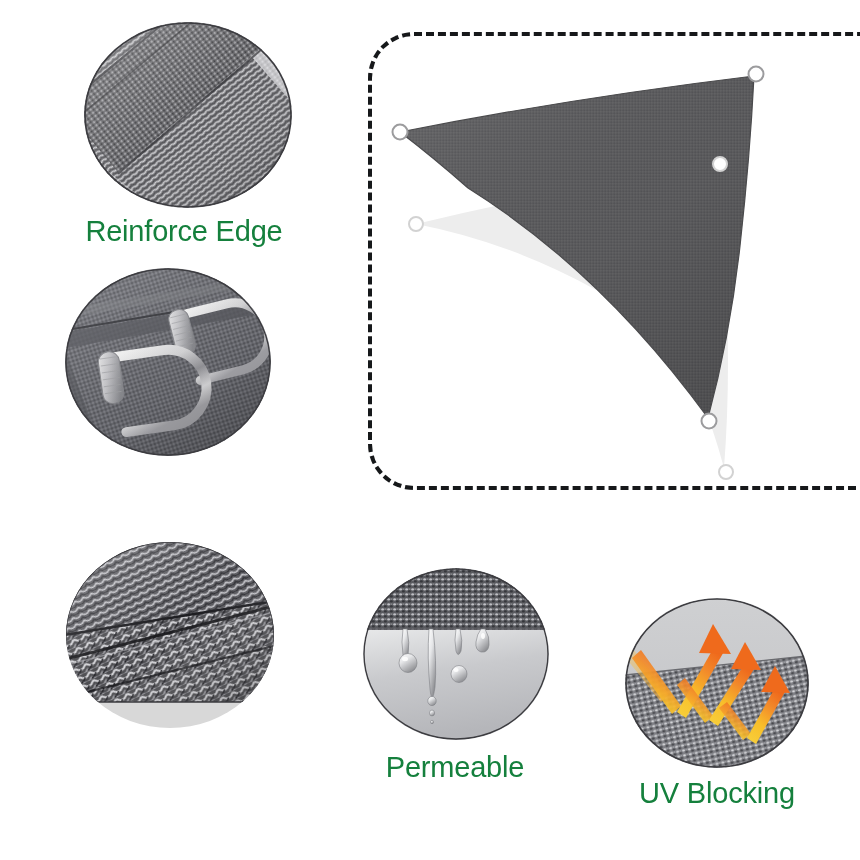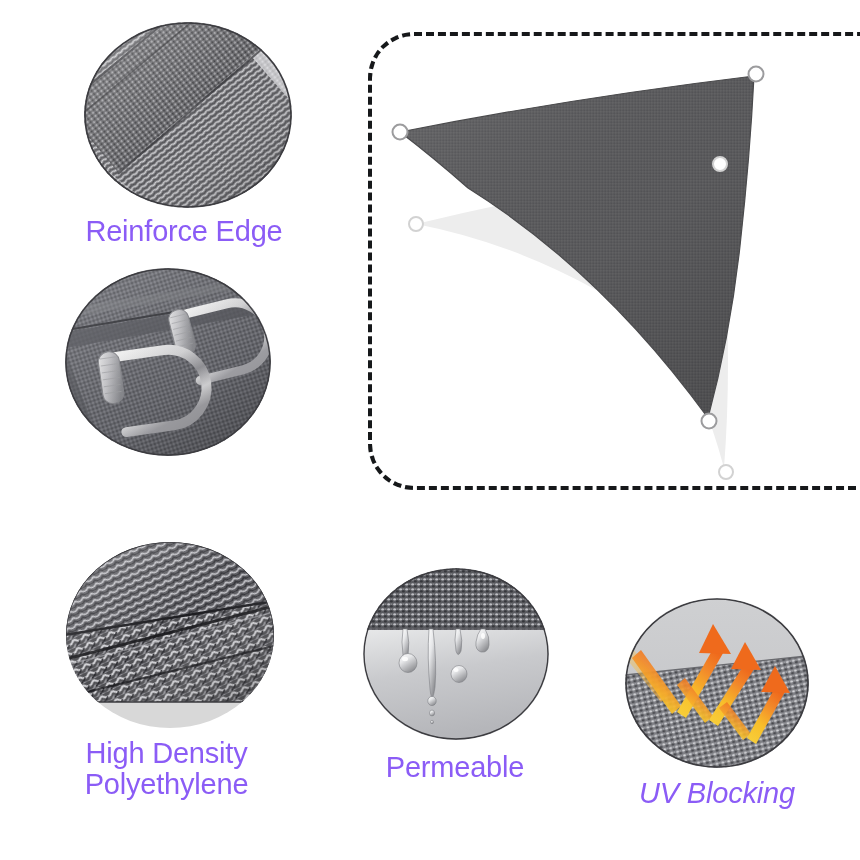--- a/index.html
+++ b/index.html
@@ -24,21 +24,21 @@
     position: absolute;
   }
   .feature-media {
     position: relative;
     overflow: hidden;
     border-radius: 50%;
     background: #d8d8d8;
   }
   .feature-caption {
     text-align: center;
-    color: #8b5cf6;
+    color: #15803d;
     line-height: 1.06;
     letter-spacing: -0.2px;
     white-space: pre-line;
   }
 
   
   .f-reinforce       { left: 80px;  top: 22px;  width: 216px; }
   .f-reinforce .feature-media { width: 208px; height: 186px; border-radius: 50%; margin: 0 auto; }
   .f-reinforce .feature-caption { font-size: 29px; margin-top: 8px; width: 280px; margin-left: -36px; }
 
@@ -47,21 +47,21 @@
   .f-dring .feature-caption { font-size: 29px; margin-top: 8px; width: 290px; margin-left: -40px; }
 
   .f-hdpe            { left: 62px;  top: 542px; width: 216px; }
   .f-hdpe .feature-media { width: 208px; height: 186px; border-radius: 50%; margin: 0 auto; }
   .f-hdpe .feature-caption { font-size: 29px; margin-top: 10px; width: 285px; margin-left: -38px; }
 
   .f-permeable       { left: 362px; top: 568px; width: 188px; }
   .f-permeable .feature-media { width: 186px; height: 172px; border-radius: 50%; margin: 0 auto; }
   .f-permeable .feature-caption { font-size: 29px; margin-top: 12px; width: 230px; margin-left: -22px; }
 
-  .f-uv              { left: 624px; top: 598px; width: 186px; font-style: italic; }
+  .f-uv              { left: 624px; top: 598px; width: 186px; }
   .f-uv .feature-media { width: 184px; height: 170px; border-radius: 50%; margin: 0 auto; }
   .f-uv .feature-caption { font-size: 29px; margin-top: 10px; width: 230px; margin-left: -22px; }
 
   
   #product-panel {
     position: absolute;
     left: 368px;
     top: 32px;
     width: 540px;
     height: 458px;
@@ -231,22 +231,20 @@
           <path d="M-20 122 L240 56" stroke="#17171b" stroke-width="3" fill="none" opacity="0.9"></path>
           <path d="M-20 128 L240 62" stroke="#b7b7bc" stroke-width="1.4" fill="none" opacity="0.55"></path>
 
           <path d="M-20 130 L240 64 L240 200 L-20 200 Z" fill="url(#knitHD)" opacity="0.95"></path>
           <path d="M-20 160 L240 96" stroke="#0f0f13" stroke-width="2.2" fill="none" opacity="0.75"></path>
           <rect width="208" height="186" fill="url(#shadeHD)"></rect>
         </g>
         <path d="M0 93 A104 93 0 0 1 208 93 L208 160 L0 160 Z" fill="none" stroke="#3a3a3e" stroke-width="1.4"></path>
       </svg>
     </div>
-    <div class="feature-caption">High Density
-Polyethylene</div>
   </div>
 
   <div class="feature f-permeable">
     <div class="feature-media">
       <svg viewBox="0 0 186 172" width="186" height="172">
         <defs>
           <clipPath id="clipPM">
               <ellipse cx="93" cy="86" rx="93" ry="86"></ellipse>
             </clipPath>
           <pattern id="weavePM" width="6" height="5" patternUnits="userSpaceOnUse">

